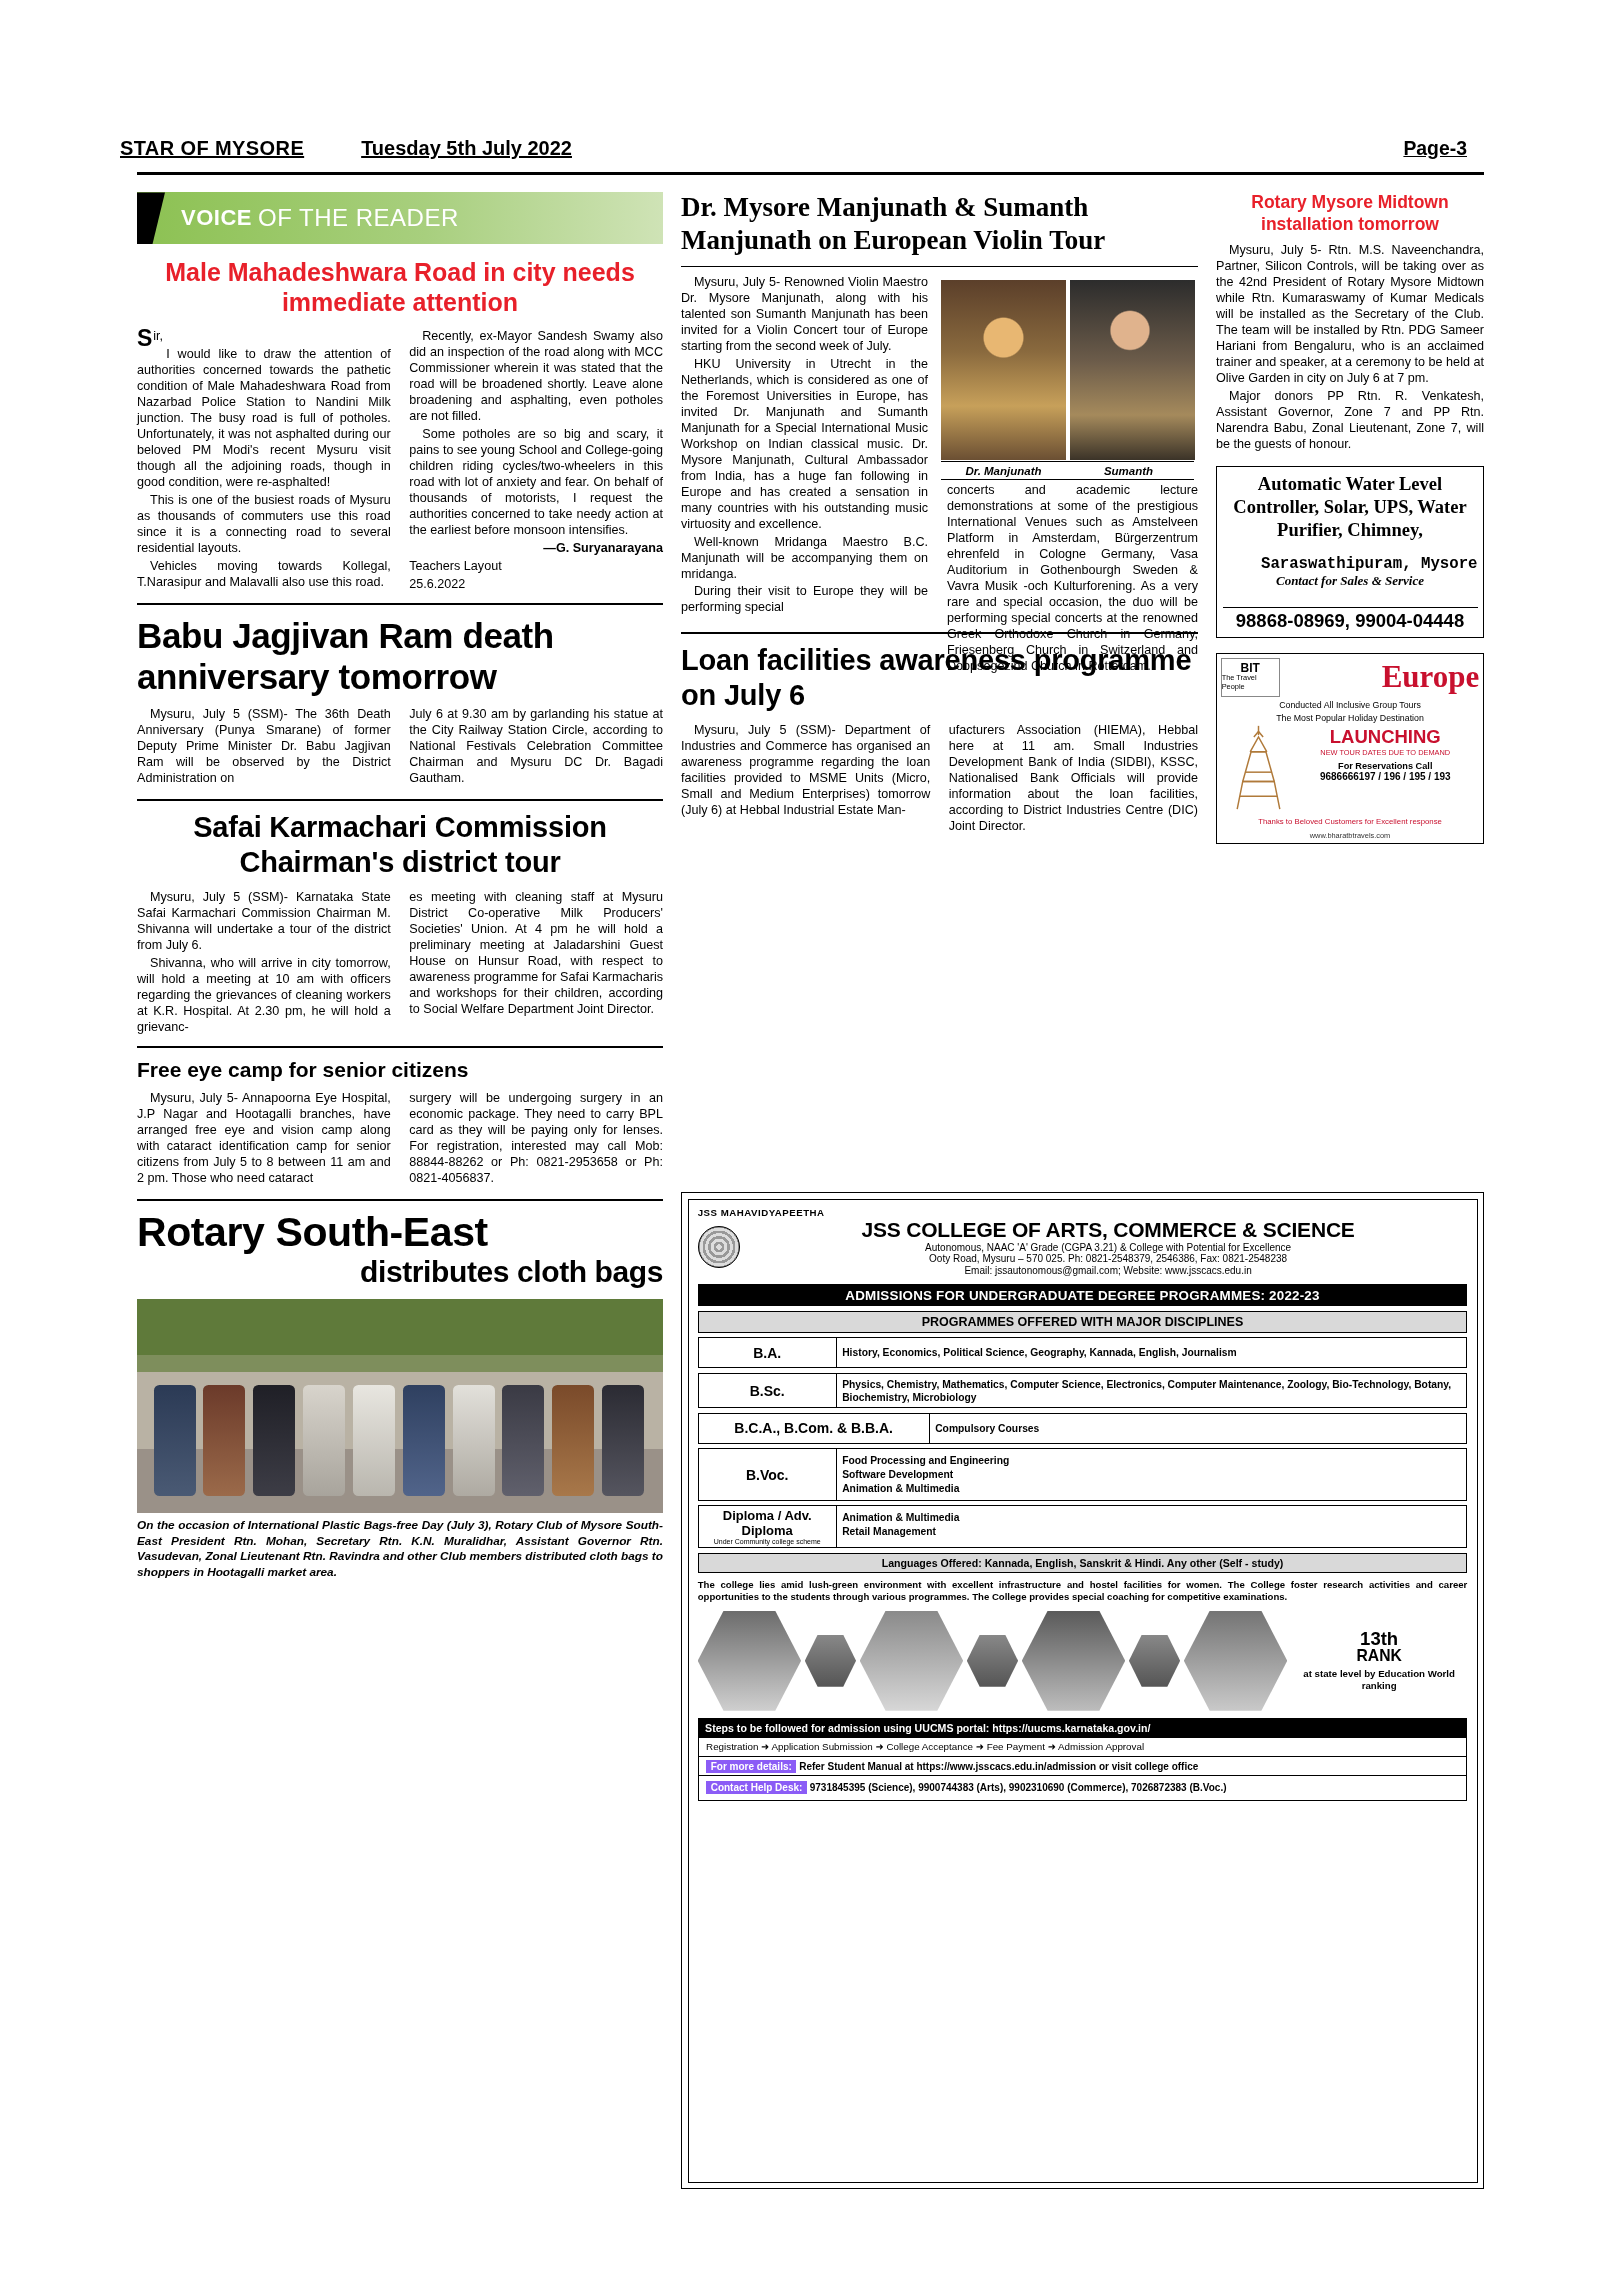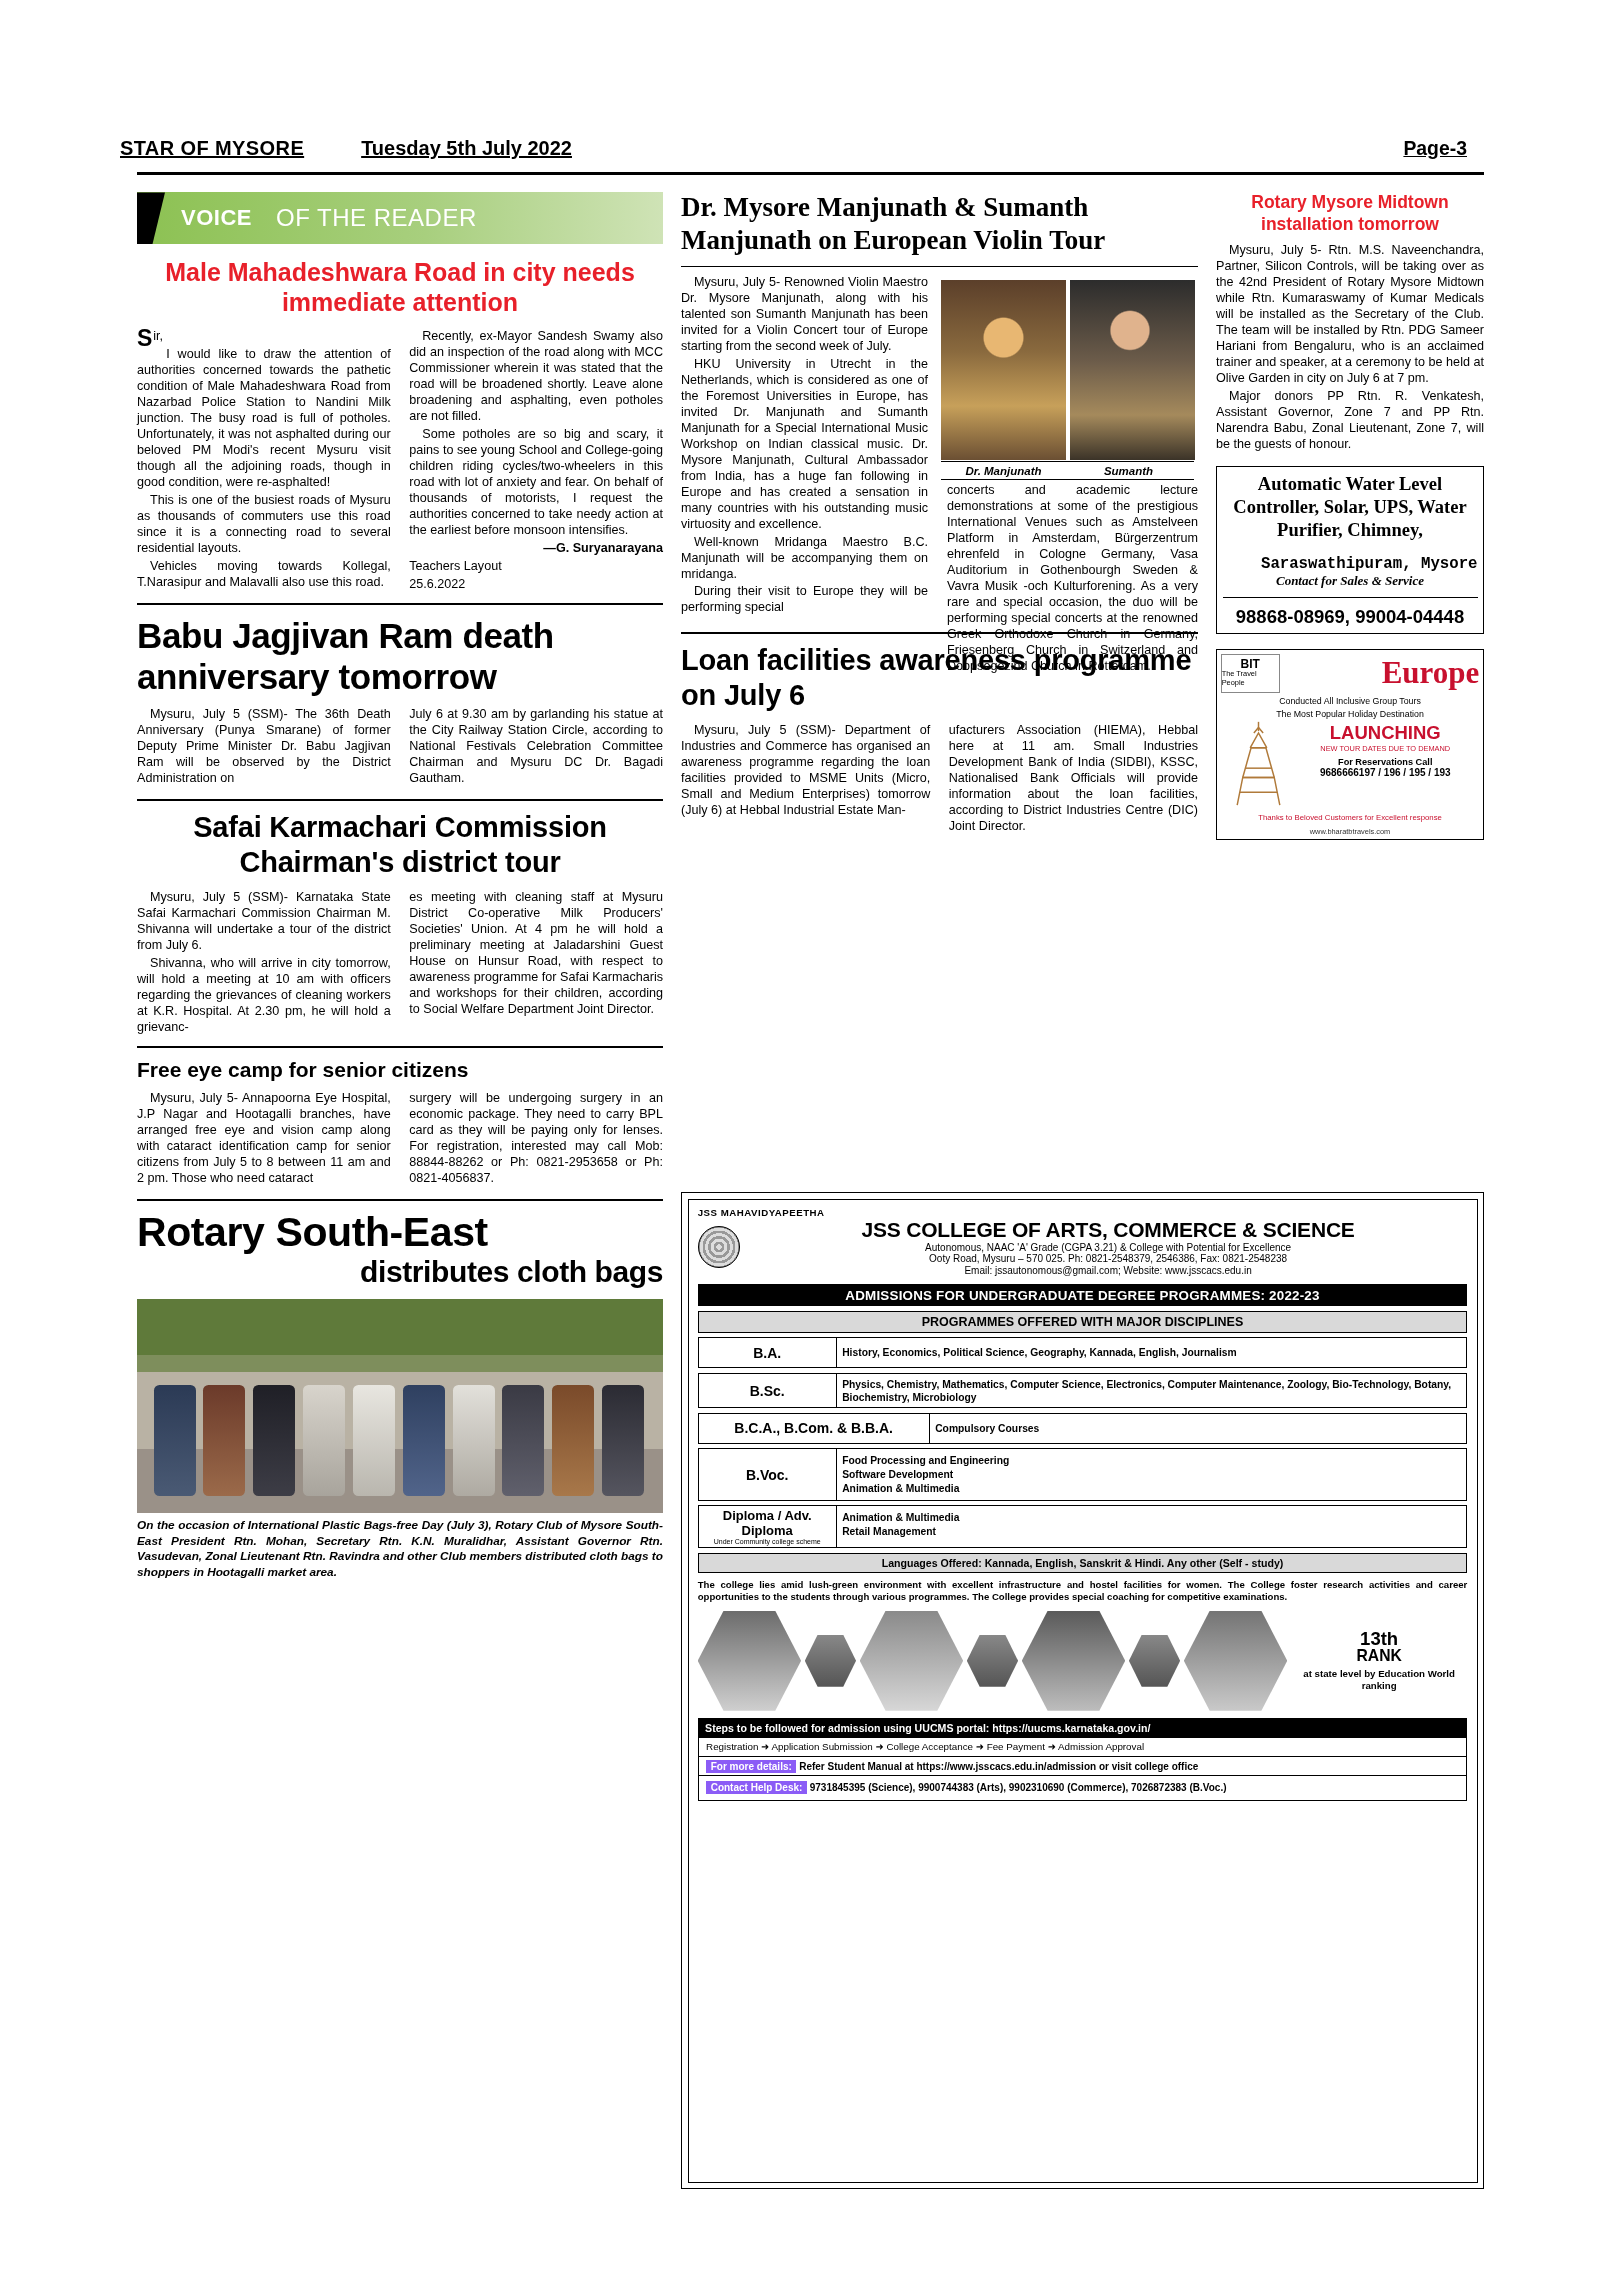--- a/index.html
+++ b/index.html
@@ -48,21 +48,21 @@
     background:linear-gradient(to right,#8cc152 0%, #a8cf7e 55%, #cfe3b6 100%);
     display:flex; align-items:center;
   }
   .voice-banner:before{
     content:""; position:absolute; left:0; top:0; width:28px; height:52px;
     background:#000; clip-path:polygon(0 0, 100% 0, 55% 100%, 0 100%);
   }
   .voice-word {
     margin-left:44px; font-size:22px; font-weight:bold; color:#fff; letter-spacing:0.5px;
   }
-  .voice-rest { margin-left:24px; font-size:24px; color:#fff; letter-spacing:0.5px; }
+  .voice-rest { margin-left:6px; font-size:24px; color:#fff; letter-spacing:0.5px; }
 
   .voice-head {
     margin-top:13px; font-size:25px; font-weight:bold; color:#e8202a;
     text-align:center; line-height:30px;
   }
   .dropcap-wrap { margin-top:9.2px; }
   .dropcap { font-size:23px; font-weight:bold; float:left; line-height:20px; padding-right:0.9px; }
 
   .sign { text-align:right; font-weight:bold; font-size:12.6px; }
   .sign-l { text-align:left; font-size:12.6px; }
@@ -98,21 +98,21 @@
 
   
   .ad-box { border:1.8px solid #000; padding:5.5px; text-align:center; }
 
   .ad-water {
     margin-top:14.8px; background:#fff;
   }
   .ad-water .l1 { font-family:"Liberation Serif", serif; font-weight:bold; font-size:18.5px; line-height:23px; }
   .ad-water .l2 { font-family:Liberation Mono, monospace; font-weight:bold; font-size:15.7px; margin-top:13px;text-align:right; }
   .ad-water .l3 { font-family:"Liberation Serif", serif; font-style:italic; font-weight:bold; font-size:13px; }
-  .ad-water .l4 { font-weight:bold; font-size:18.5px; margin-top:8px; border-top:1.4px solid #000; padding-top:8px;}
+  .ad-water .l4 { font-weight:bold; font-size:18.5px; margin-top:18px; border-top:1.4px solid #000; padding-top:2px;}
 
   .ad-europe { margin-top:14.8px; border:1.8px solid #000; padding:3.7px; background:#fff; }
   .ad-europe .eu-top { display:flex; align-items:center; justify-content:space-between; }
   .ad-europe .bit-logo {
     width:59px; height:39px; border:0.9px solid #888; font-size:7.4px; line-height:9.2px;
     display:flex; flex-direction:column; align-items:center; justify-content:center;
   }
   .ad-europe .eu-word { font-family:"Liberation Serif", serif; font-size:31px; font-weight:bold; color:#c8102e; }
   .ad-europe .eu-line { font-size:8.8px; text-align:center; margin-top:2.8px; }
   .ad-europe .eu-launch { color:#c8102e; font-weight:bold; font-size:18.5px; text-align:center; margin-top:3.7px;}

